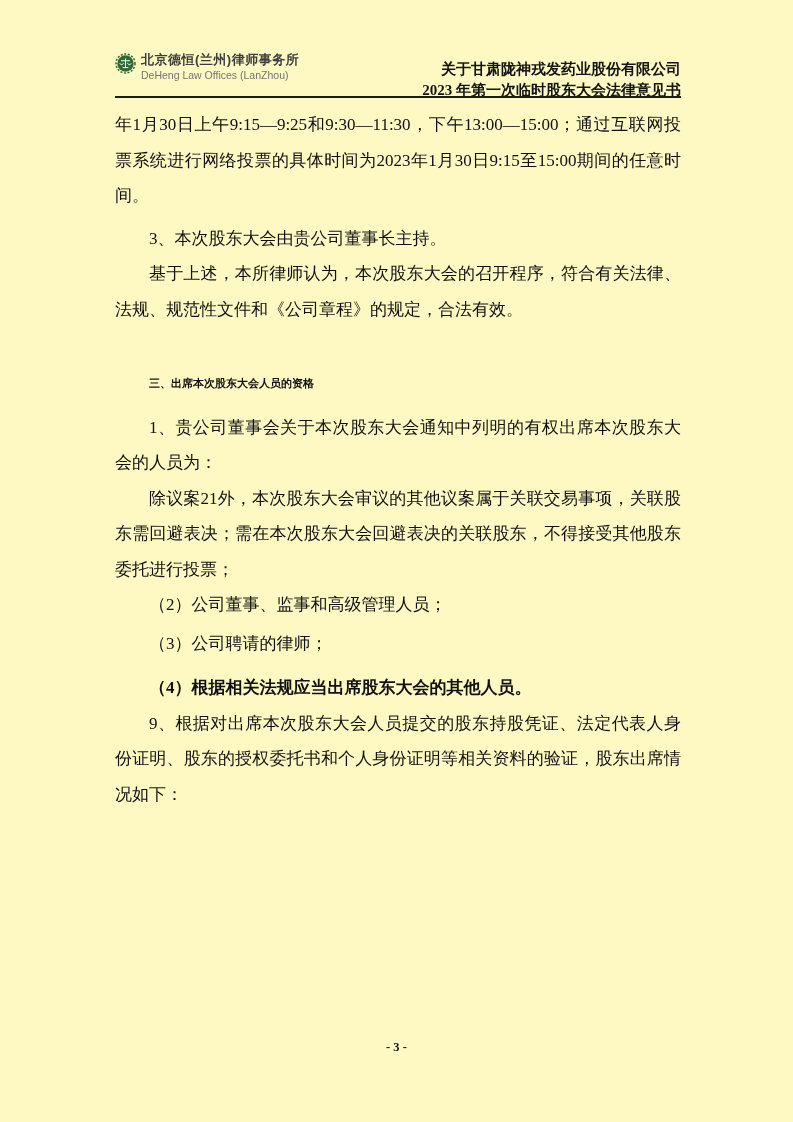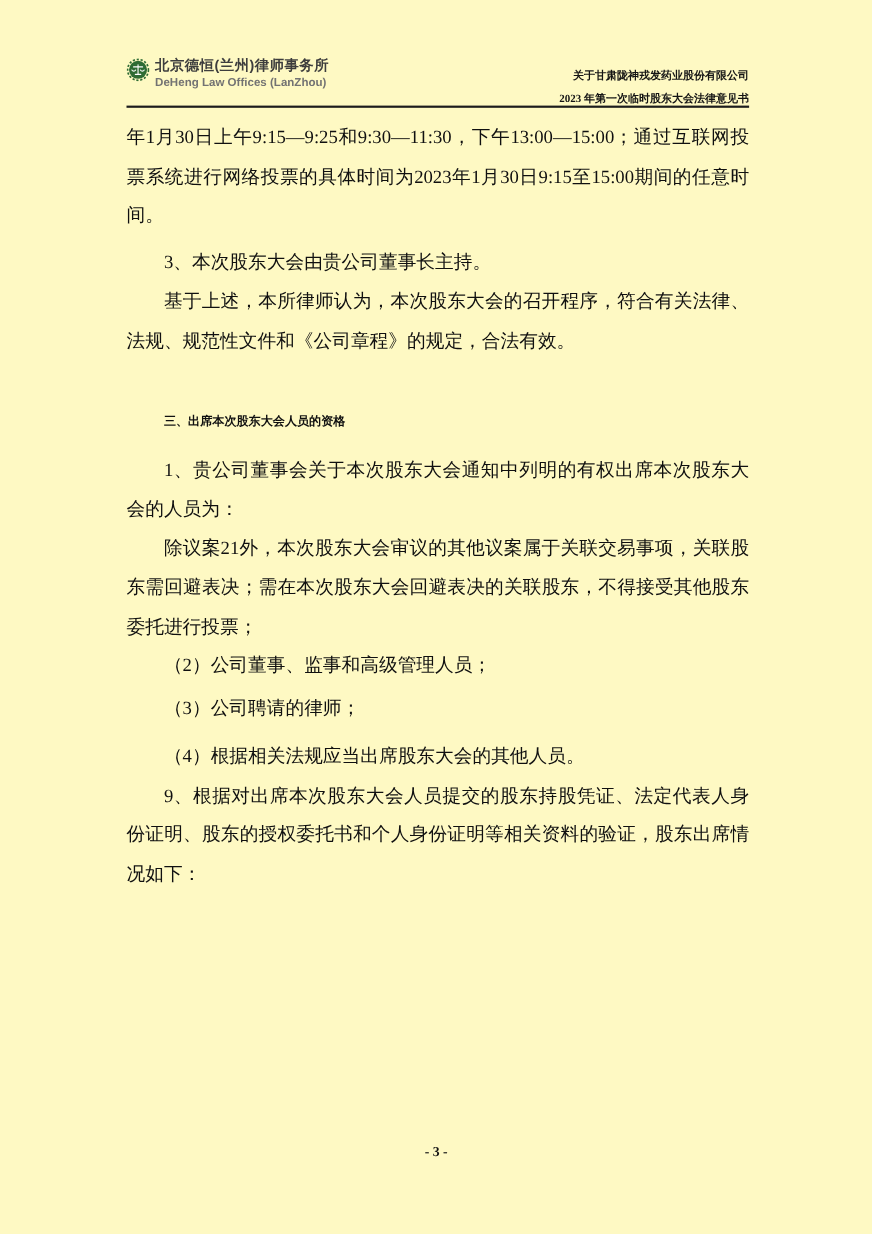--- a/index.html
+++ b/index.html
@@ -17,43 +17,43 @@
     display:flex; align-items:flex-start; gap:5px;
   }
   .logo-wrap { width:21px; height:21px; flex:0 0 auto; margin-top:1px; }
   .firm-cn {
     font-family:"Liberation Sans","DejaVu Sans",sans-serif;
     font-size:13px; font-weight:700; color:#3d3d3d; line-height:15px;
     letter-spacing:0.5px;
   }
   .firm-en {
     font-family:"Liberation Sans","DejaVu Sans",sans-serif;
-    font-size:10.5px; font-weight:700; color:#737373; line-height:13px;
+    font-size:10.5px; font-weight:400; color:#737373; line-height:13px;
     margin-top:2px;
   }
   .header-right {
     position:absolute; right:112px; top:59px;
     text-align:right;
-    font-size:10px; font-weight:700; line-height:21px; color:#141414;
+    font-size:15px; font-weight:700; line-height:21px; color:#141414;
   }
   .header-rule {
     position:absolute; left:115px; right:112px; top:96px;
     border-top:2px solid #1c1c1c; height:0;
   }
   
   .content {
     position:absolute; left:115px; top:107px; width:566px;
     font-size:17px; line-height:35.5px;
     text-align:justify;
   }
   .content p { margin:0; text-indent:34px; }
   .content p.no-indent { text-indent:0; }
   .gap-xs { margin-top:3px !important; }
   .gap-sm { margin-top:7px !important; }
-  .gap-md { margin-top:9px !important; }
+  .gap-md { margin-top:9px !important;font-weight:bold; }
   .section-heading {
     margin:39px 0 0 0;
     font-size:11px; line-height:35.5px; font-weight:700;
     text-indent:34px; text-align:left;
   }
   .after-heading { margin-top:8px !important; }
   
   .footer {
     position:absolute; left:0; right:0; top:1038px;
     text-align:center;

